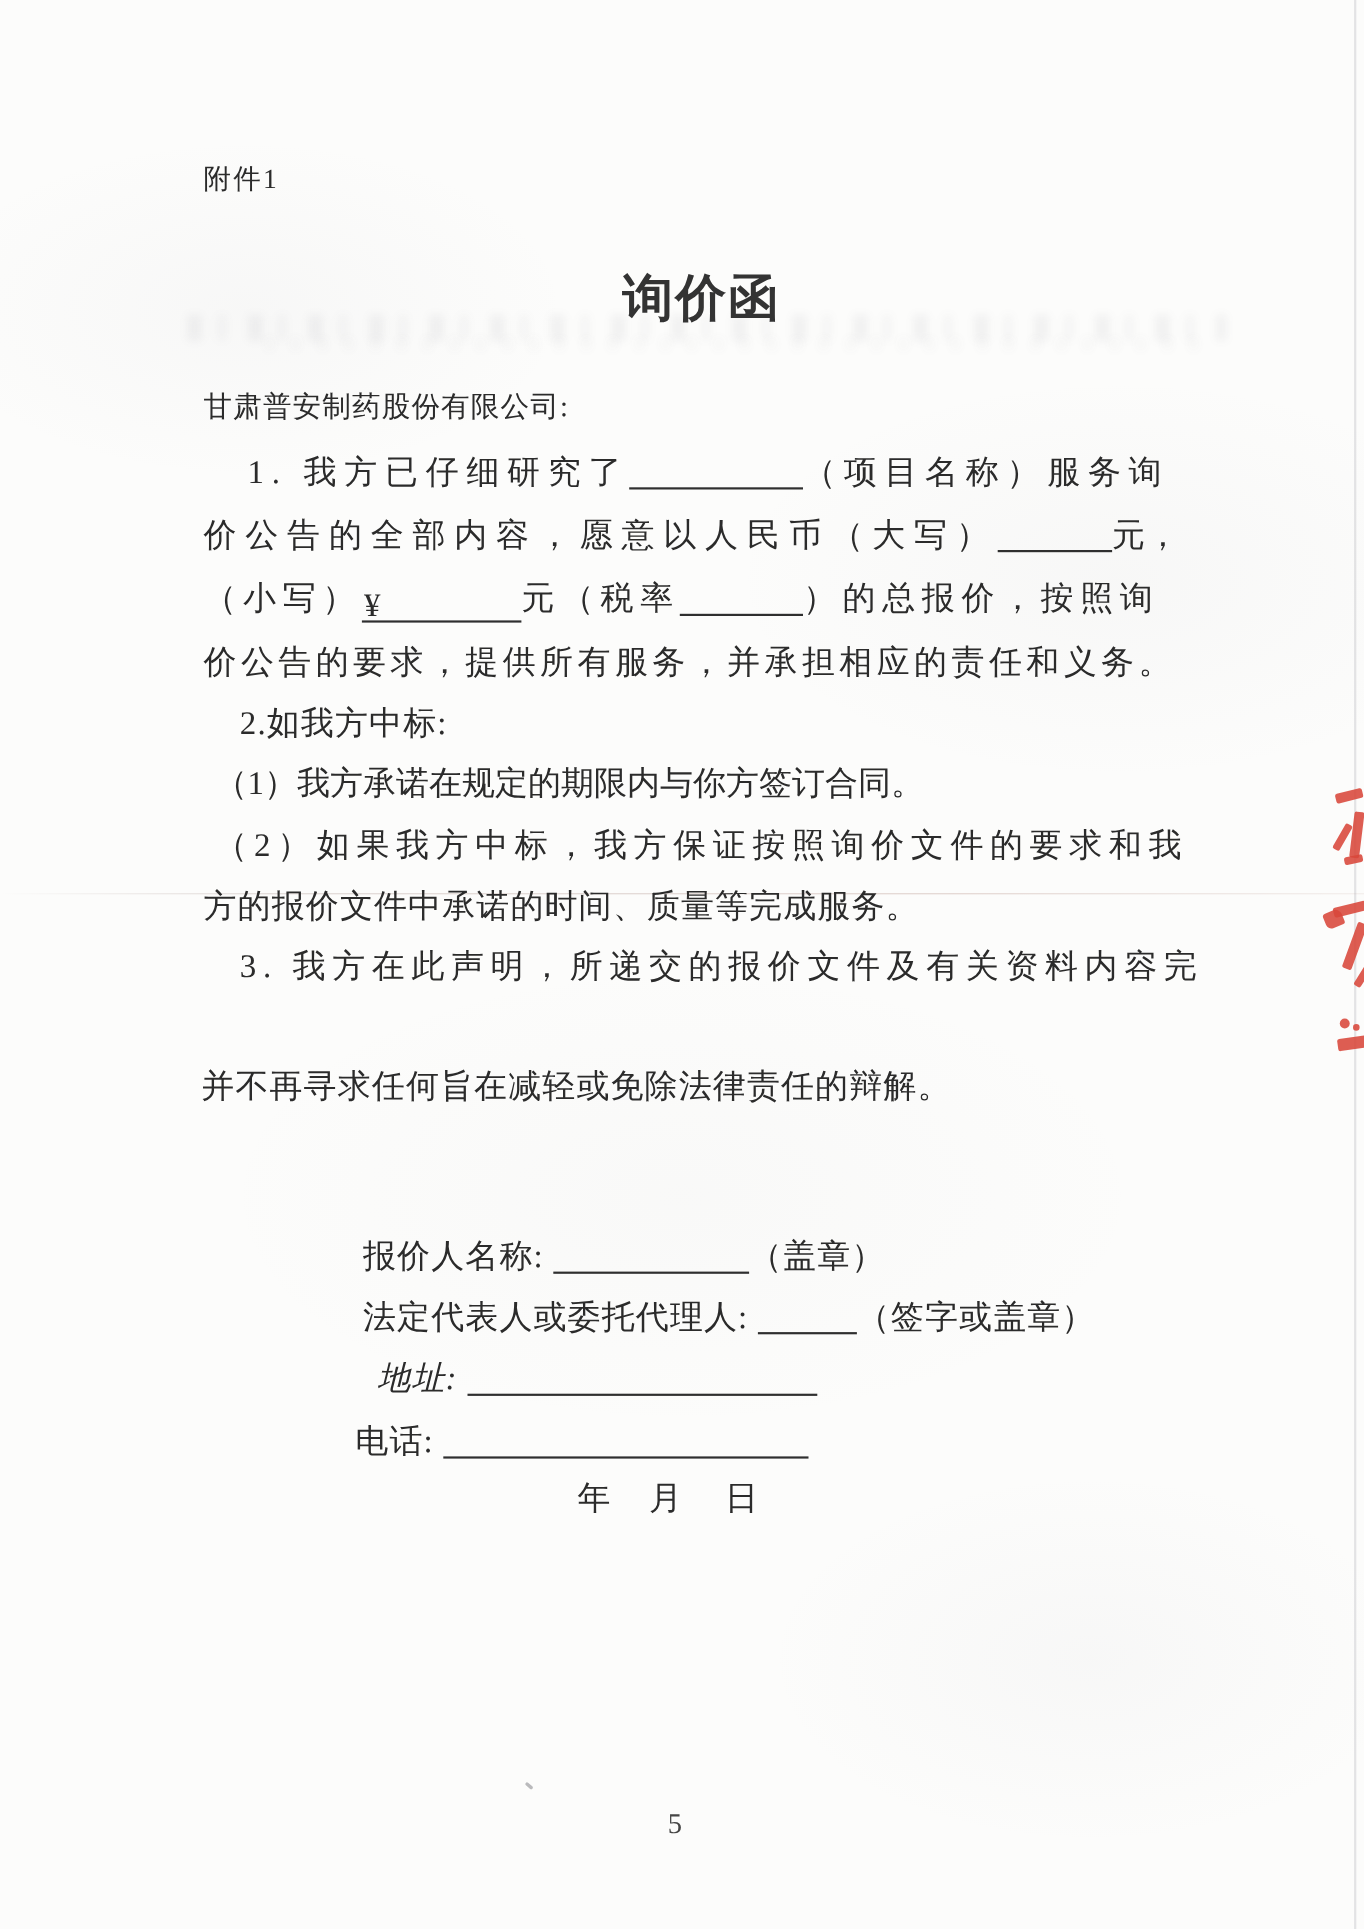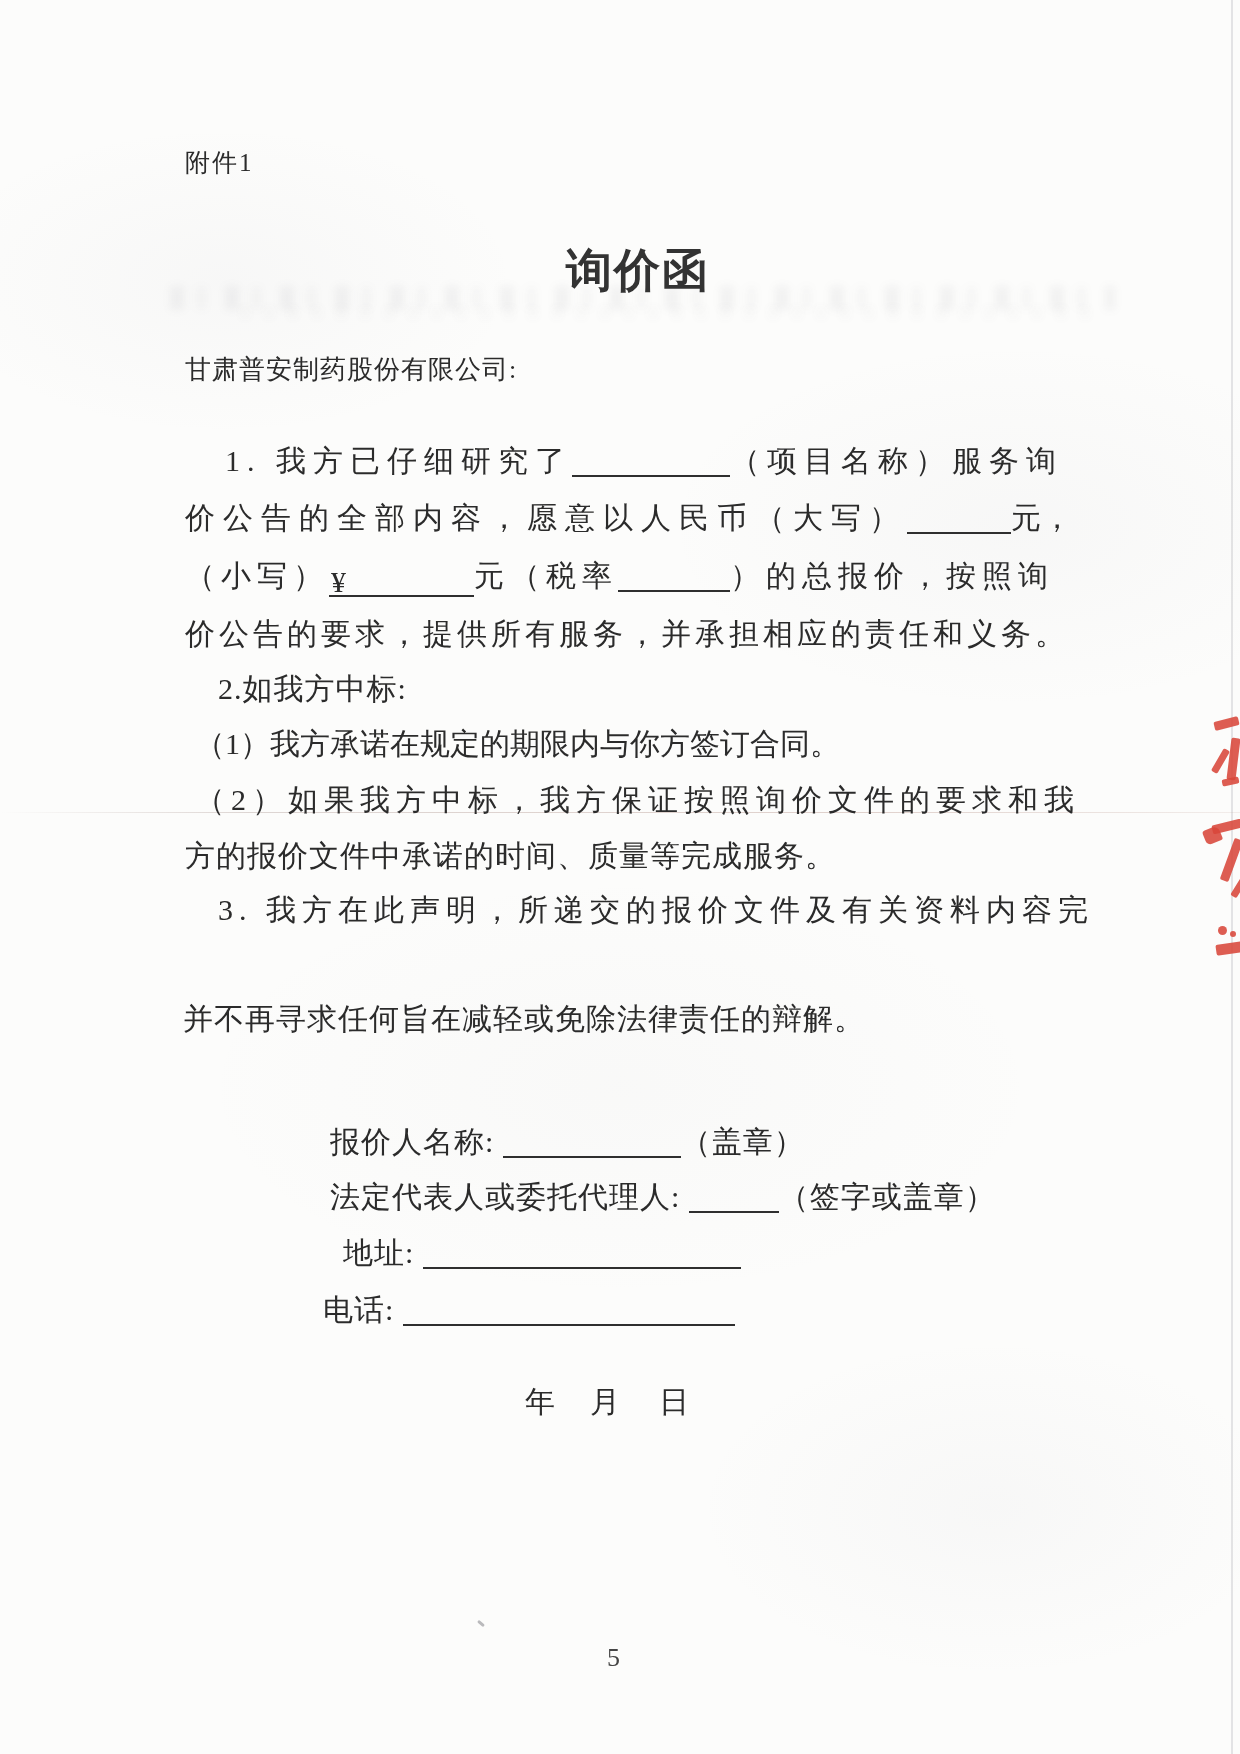--- a/index.html
+++ b/index.html
@@ -18,21 +18,21 @@
     background:
       radial-gradient(420px 220px at 18% 16%, rgba(160,160,170,.05), transparent 70%),
       radial-gradient(500px 260px at 82% 30%, rgba(160,160,170,.05), transparent 70%),
       radial-gradient(600px 300px at 50% 62%, rgba(170,170,175,.04), transparent 70%),
       radial-gradient(420px 240px at 80% 86%, rgba(160,160,170,.05), transparent 70%);
   }
   .abs{position:absolute;white-space:nowrap;}
   .attachment{left:185px;top:146px;font-size:25px;letter-spacing:2px;}
   .doc-title{left:566px;top:240px;font-size:46px;font-weight:bold;letter-spacing:2px;color:#333;}
   .salutation{left:185px;top:352px;font-size:26px;letter-spacing:1px;}
-  .bodyline{font-size:30px;margin-top:32px;}
+  .bodyline{font-size:30px;}
   .ls0{letter-spacing:0;}
   .ls1{letter-spacing:1px;}
   .ls3{letter-spacing:3px;}
   .ls4{letter-spacing:4px;}
   .ls6{letter-spacing:6px;}
   .ls7{letter-spacing:7px;}
   .ls8{letter-spacing:8px;}
   .blank{
     display:inline-block;
     border-bottom:2px solid #2f2f2f;
@@ -143,25 +143,25 @@
 
   <div class="abs bodyline ls6" style="left:218px;top:858px;">3. 我方在此声明，所递交的报价文件及有关资料内容完</div>
   <div class="abs bodyline ls1" style="left:183px;top:967px;">并不再寻求任何旨在减轻或免除法律责任的辩解。</div>
 
   <div class="abs sig" style="left:330px;top:1122px;">
     <span>报价人名称:</span> <span class="blank" style="width:178px;"></span><span>（盖章）</span>
   </div>
   <div class="abs sig" style="left:330px;top:1177px;">
     <span>法定代表人或委托代理人:</span> <span class="blank" style="width:90px;"></span><span>（签字或盖章）</span>
   </div>
-  <div class="abs sig" style="left:343px;top:1233px;">
+  <div class="abs sig" style="left:343px;top:1233px;font-style:italic;">
     <span>地址:</span> <span class="blank" style="width:318px;"></span>
   </div>
   <div class="abs sig" style="left:323px;top:1290px;">
     <span>电话:</span> <span class="blank" style="width:332px;"></span>
   </div>
-  <div class="abs sig" style="left:525px;top:1342px;margin-top:40px;">
+  <div class="abs sig" style="left:525px;top:1342px;">
     <span class="dateword" style="margin-right:34px;">年</span><span class="dateword" style="margin-right:38px;">月</span><span class="dateword">日</span>
   </div>
 
   <div class="abs page-number">5</div>
 
 </div>
 
 </body></html>

